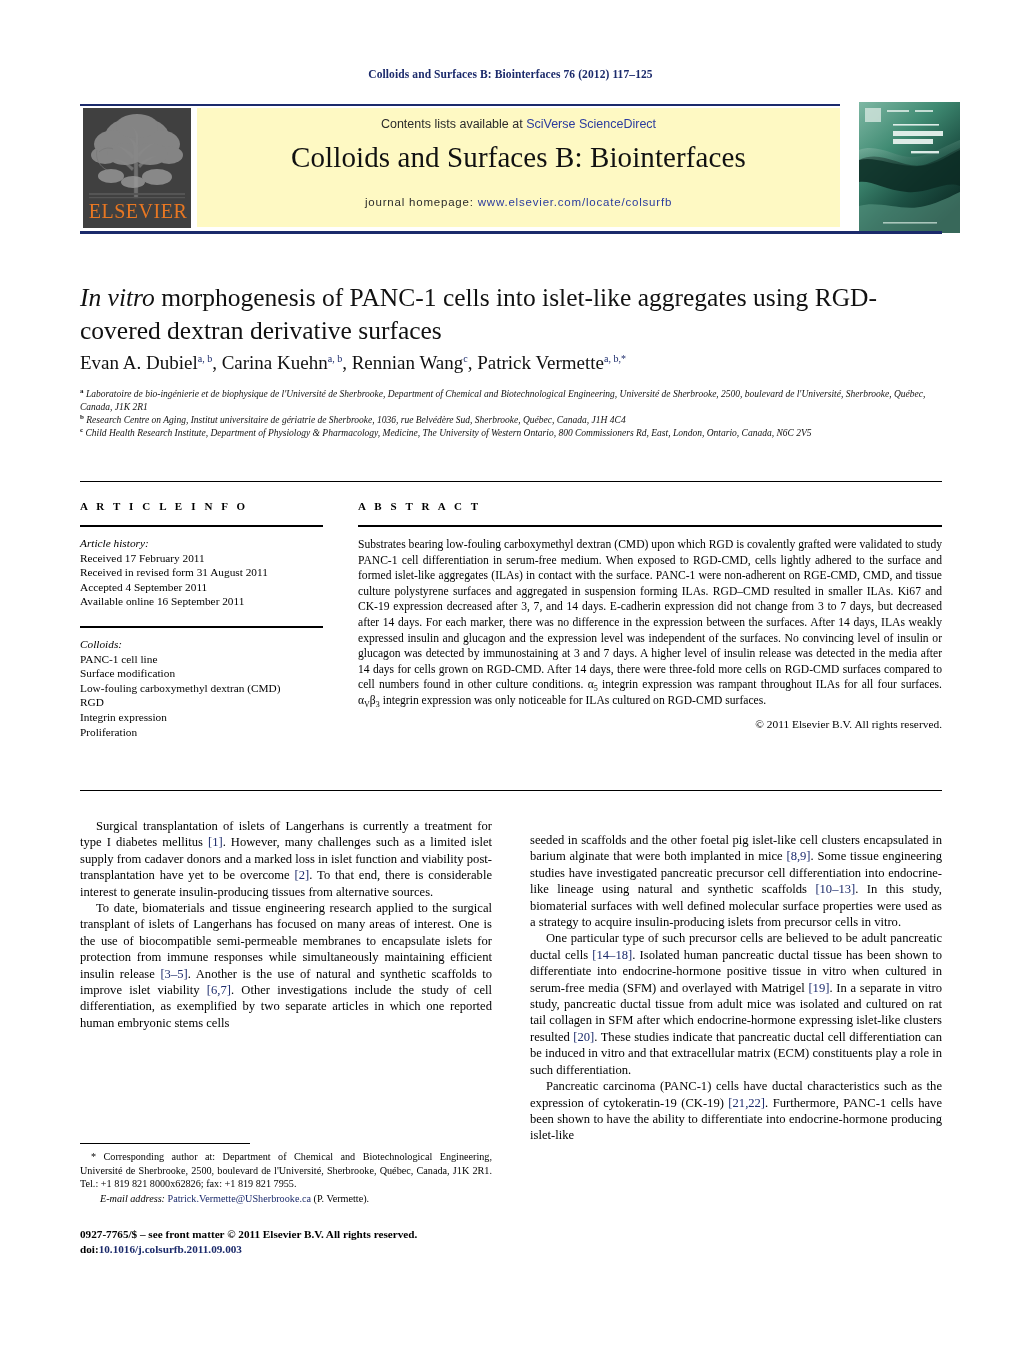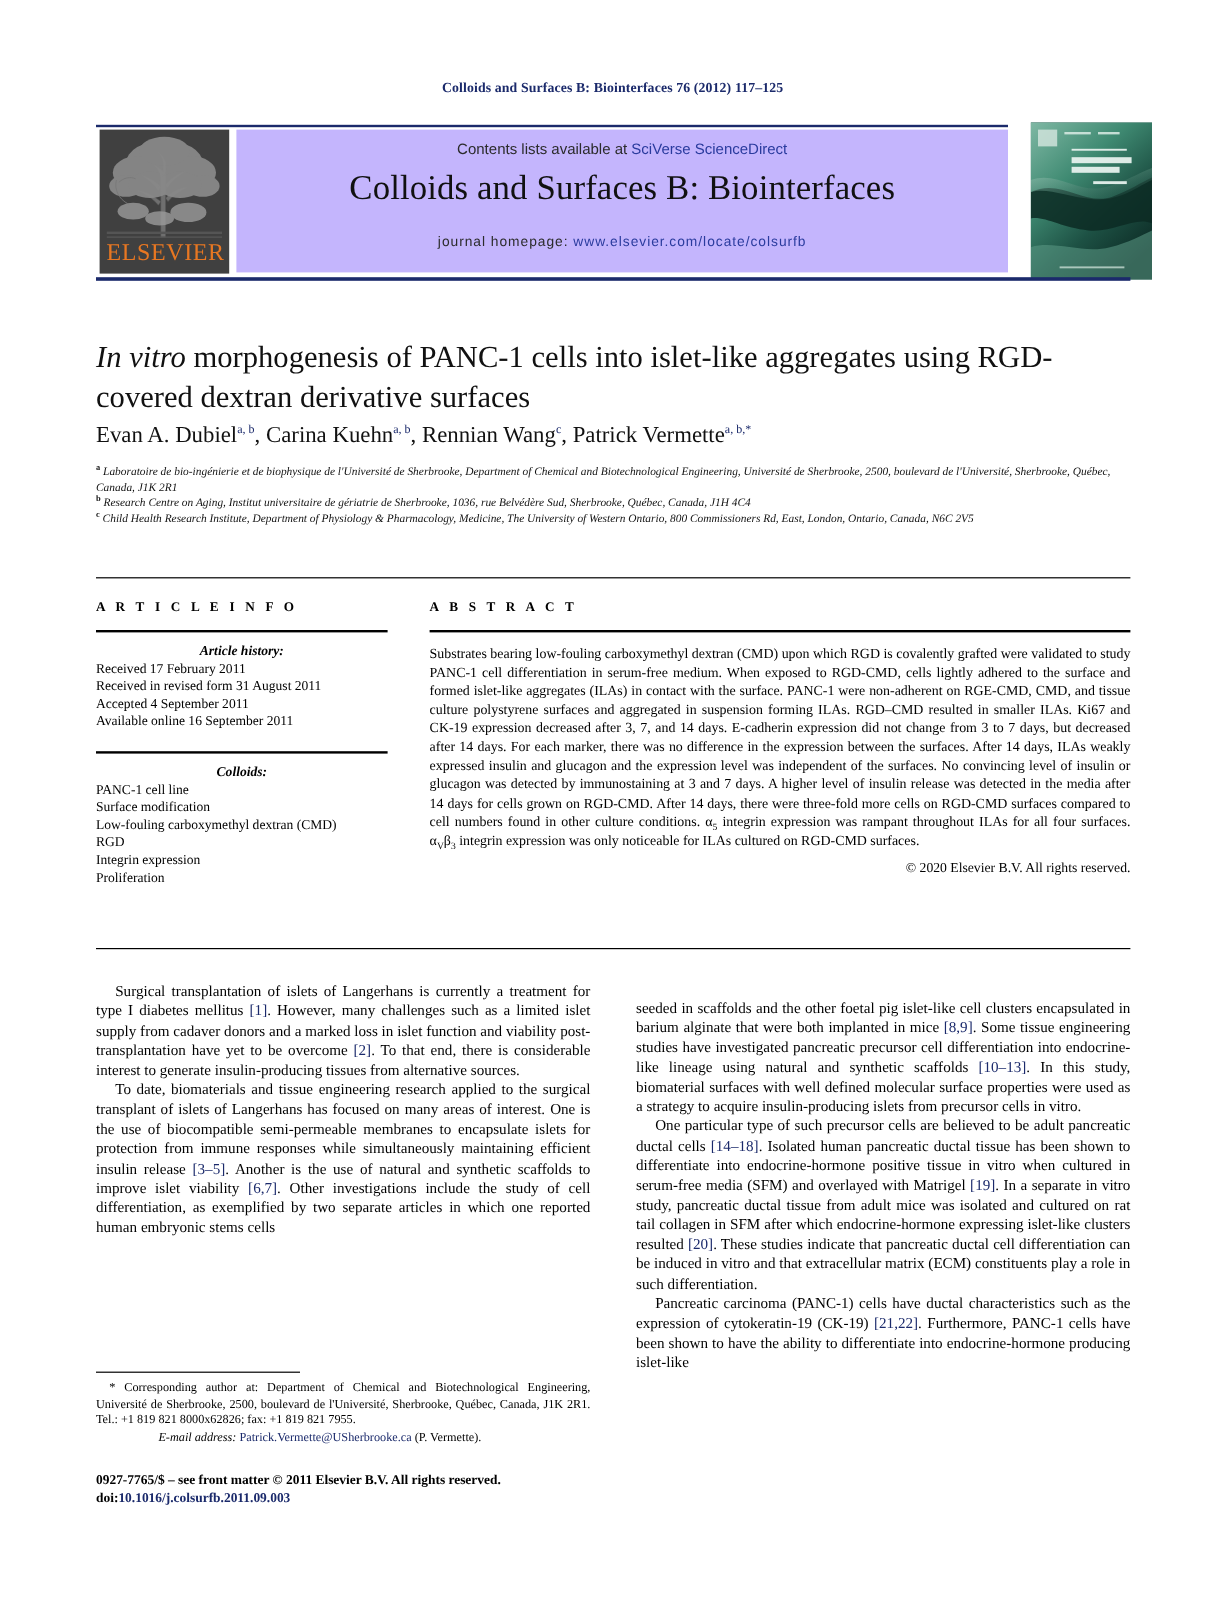--- a/index.html
+++ b/index.html
@@ -73,21 +73,21 @@
     font-size: 20px;
     letter-spacing: 0.5px;
     color: #e87722;
   }
 
   .grey-panel {
     position: absolute;
     left: 117px; top: 2px;
     width: 643px;
     height: 119px;
-    background: #c4b5fd;
+    background: #fef9c3;
   }
   .contents-line {
     position: absolute;
     left: 0; top: 9px;
     width: 643px;
     text-align: center;
     font-family: "Liberation Sans", sans-serif;
     font-size: 12.5px;
     color: #2b2b2b;
   }
@@ -216,22 +216,21 @@
   }
 
   .info-block {
     font-family: "Liberation Serif", serif;
     font-size: 11.3px;
     line-height: 14.6px;
     margin-top: 9px;
   }
   .info-block .hd {
     font-style: italic;
-    font-weight: bold;
-    text-align: center;
+    font-weight: normal;
   }
   .kw-rule {
     height: 2px;
     background: #000;
     margin-top: 17px;
     margin-bottom: 9px;
   }
 
   .abstract-text {
     margin-top: 10px;
@@ -301,21 +300,21 @@
     position: absolute;
     left: 80px; top: 1150px;
     width: 412px;
     font-family: "Liberation Serif", serif;
     font-size: 10.2px;
     line-height: 13.6px;
     text-align: justify;
   }
   .footnote .fnp { text-indent: 11px; margin: 0; }
   .footnote .email-line { text-indent: 20px; margin-top: 1px; }
-  .footnote .it { font-style: italic; margin-left: 32px; }
+  .footnote .it { font-style: italic; }
   .footnote a.mail { color: #1b2a6b; text-decoration: none; }
 
   .imprint {
     position: absolute;
     left: 80px; top: 1227px;
     width: 460px;
     font-family: "Liberation Serif", serif;
     font-weight: bold;
     font-size: 11.2px;
     line-height: 14.6px;
@@ -443,21 +442,21 @@
       <div>RGD</div>
       <div>Integrin expression</div>
       <div>Proliferation</div>
     </div>
   </div>
 
   <div class="abs-col">
     <div class="sec-label">A B S T R A C T</div>
     <div class="thin-rule"></div>
     <div class="abstract-text"><span>Substrates bearing low-fouling carboxymethyl dextran (CMD) upon which RGD is covalently grafted were validated to study PANC-1 cell differentiation in serum-free medium. When exposed to RGD-CMD, cells lightly adhered to the surface and formed islet-like aggregates (ILAs) in contact with the surface. PANC-1 were non-adherent on RGE-CMD, CMD, and tissue culture polystyrene surfaces and aggregated in suspension forming ILAs. RGD–CMD resulted in smaller ILAs. Ki67 and CK-19 expression decreased after 3, 7, and 14 days. E-cadherin expression did not change from 3 to 7 days, but decreased after 14 days. For each marker, there was no difference in the expression between the surfaces. After 14 days, ILAs weakly expressed insulin and glucagon and the expression level was independent of the surfaces. No convincing level of insulin or glucagon was detected by immunostaining at 3 and 7 days. A higher level of insulin release was detected in the media after 14 days for cells grown on RGD-CMD. After 14 days, there were three-fold more cells on RGD-CMD surfaces compared to cell numbers found in other culture conditions. </span><span>α</span><sub>5</sub><span> integrin expression was rampant throughout ILAs for all four surfaces. </span><span>α</span><sub>V</sub><span>β</span><sub>3</sub><span> integrin expression was only noticeable for ILAs cultured on RGD-CMD surfaces.</span></div>
-    <div class="copyright">© 2020 Elsevier B.V. All rights reserved.</div>
+    <div class="copyright">© 2011 Elsevier B.V. All rights reserved.</div>
   </div>
 
   <div class="rule-below-abs"></div>
 
   <div class="col-left">
     <p class="body-p"><span>Surgical transplantation of islets of Langerhans is currently a treatment for type I diabetes mellitus </span><span class="ref">[1]</span><span>. However, many challenges such as a limited islet supply from cadaver donors and a marked loss in islet function and viability post-transplantation have yet to be overcome </span><span class="ref">[2]</span><span>. To that end, there is considerable interest to generate insulin-producing tissues from alternative sources.</span></p>
     <p class="body-p"><span>To date, biomaterials and tissue engineering research applied to the surgical transplant of islets of Langerhans has focused on many areas of interest. One is the use of biocompatible semi-permeable membranes to encapsulate islets for protection from immune responses while simultaneously maintaining efficient insulin release </span><span class="ref">[3–5]</span><span>. Another is the use of natural and synthetic scaffolds to improve islet viability </span><span class="ref">[6,7]</span><span>. Other investigations include the study of cell differentiation, as exemplified by two separate articles in which one reported human embryonic stems cells</span></p>
   </div>
 
   <div class="col-right">

